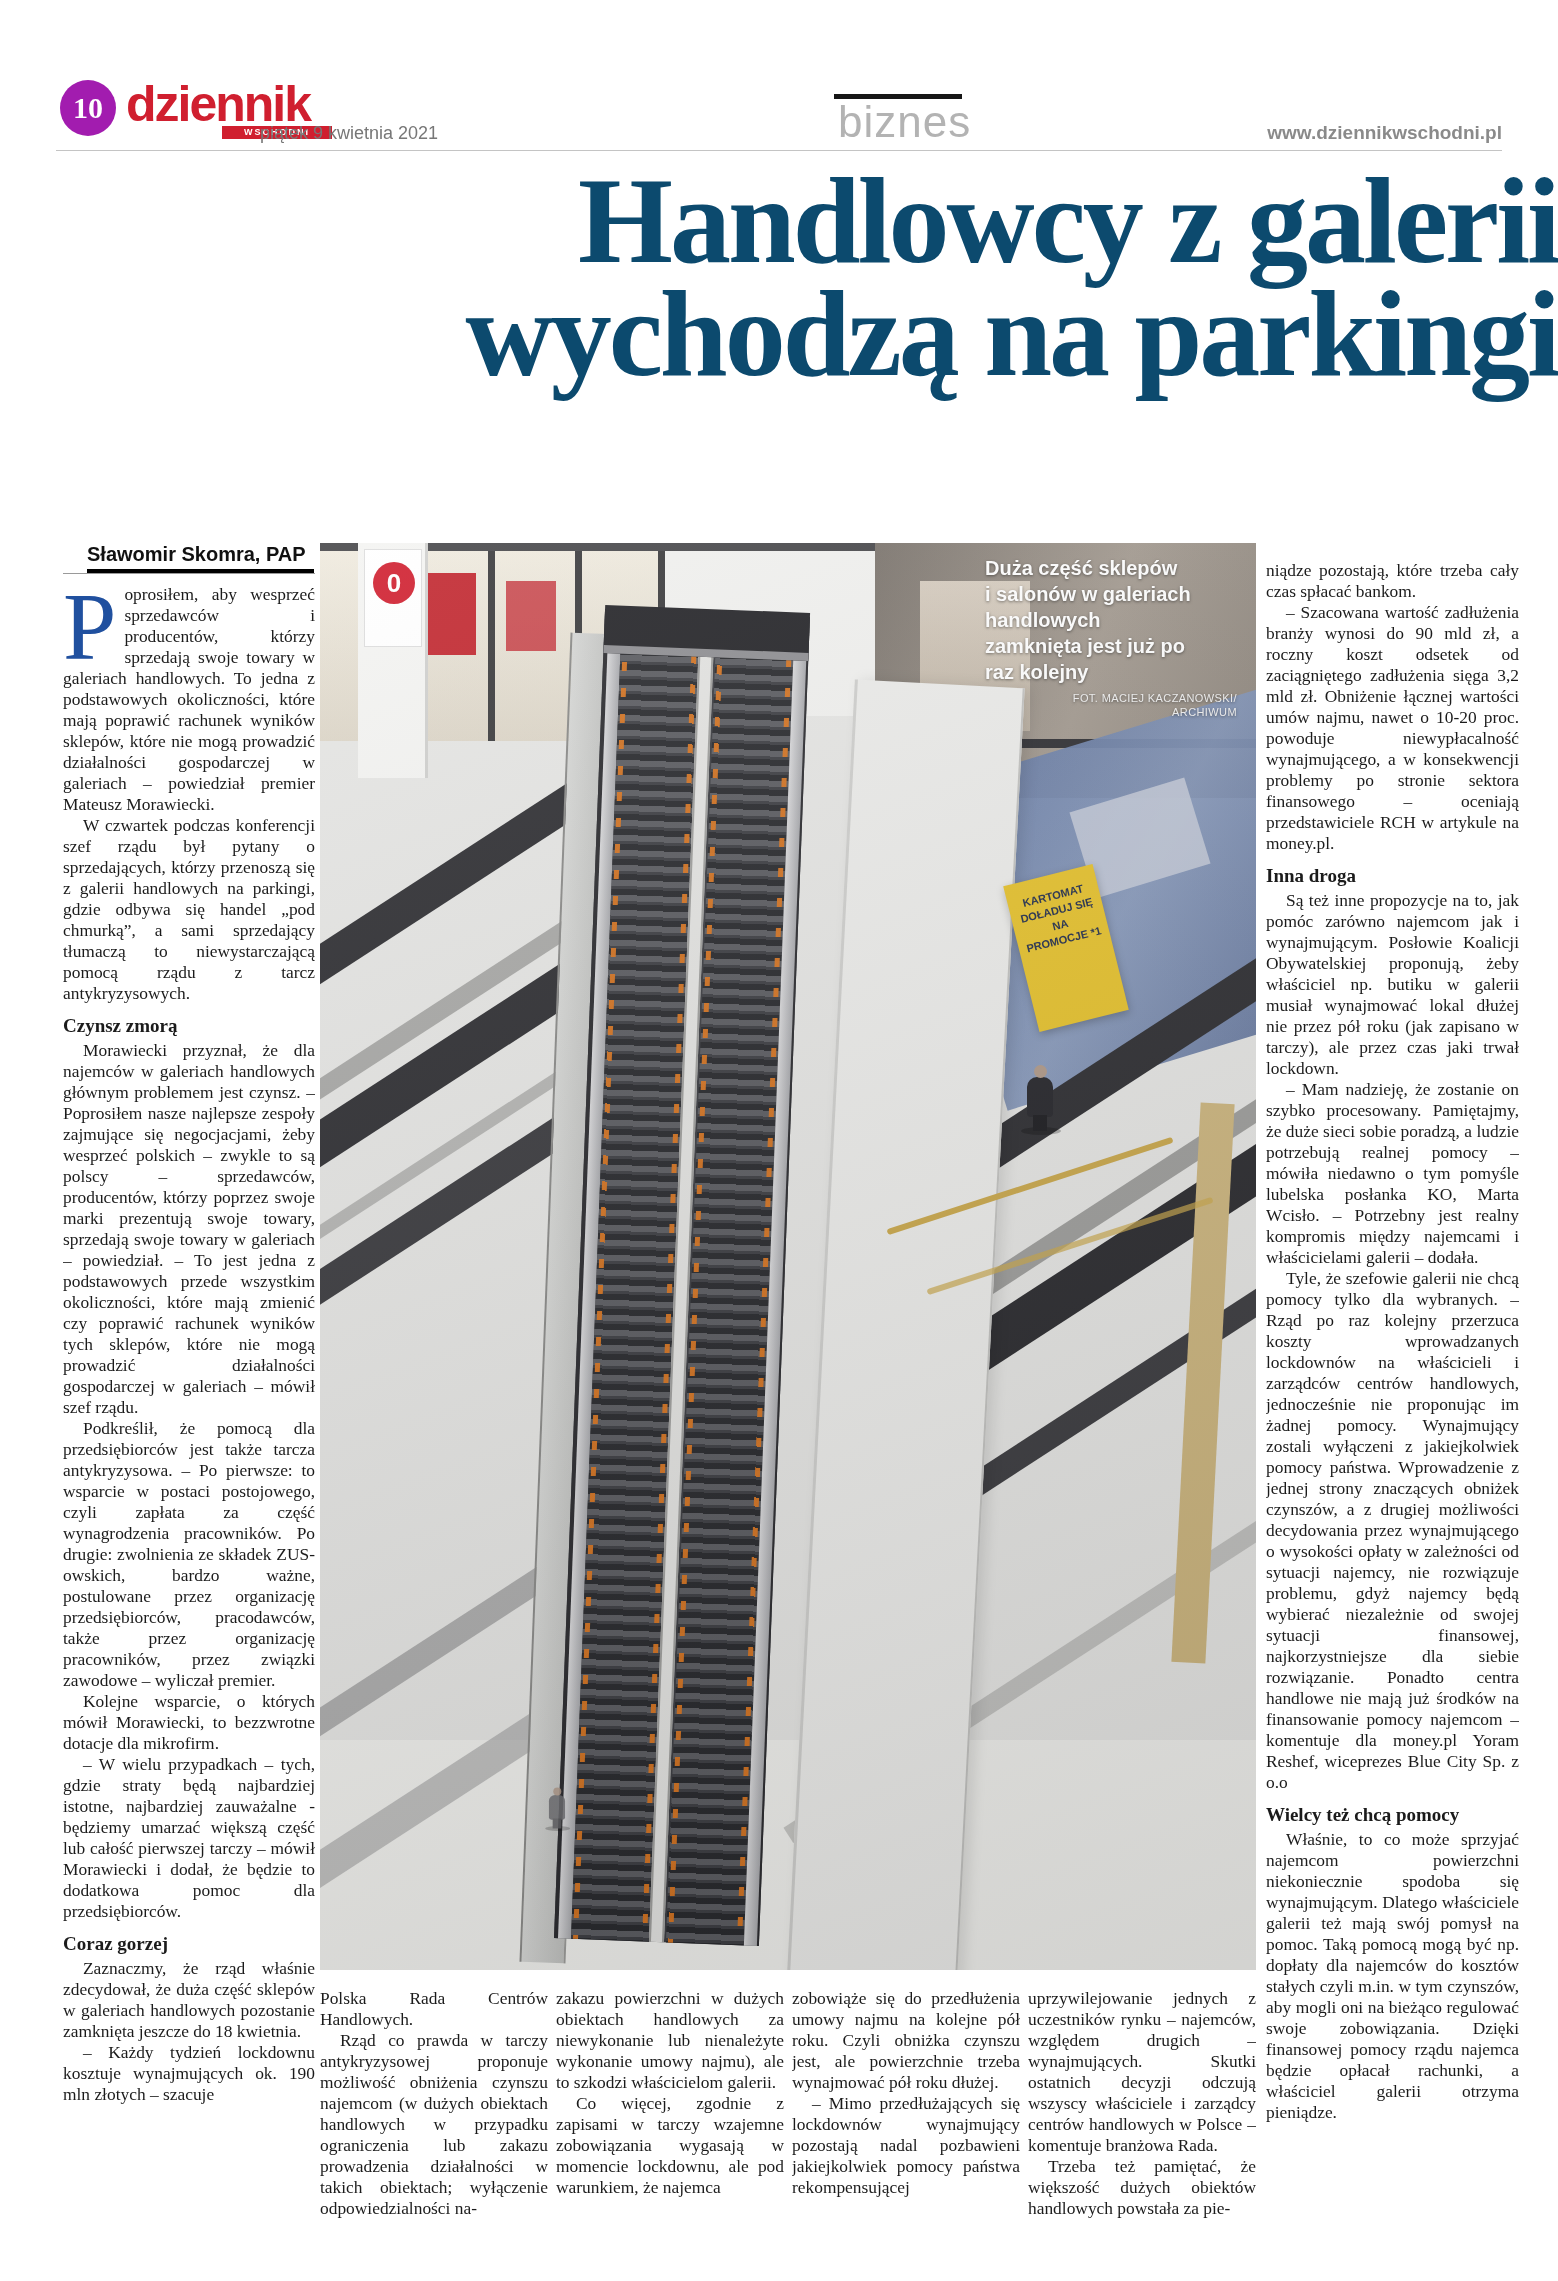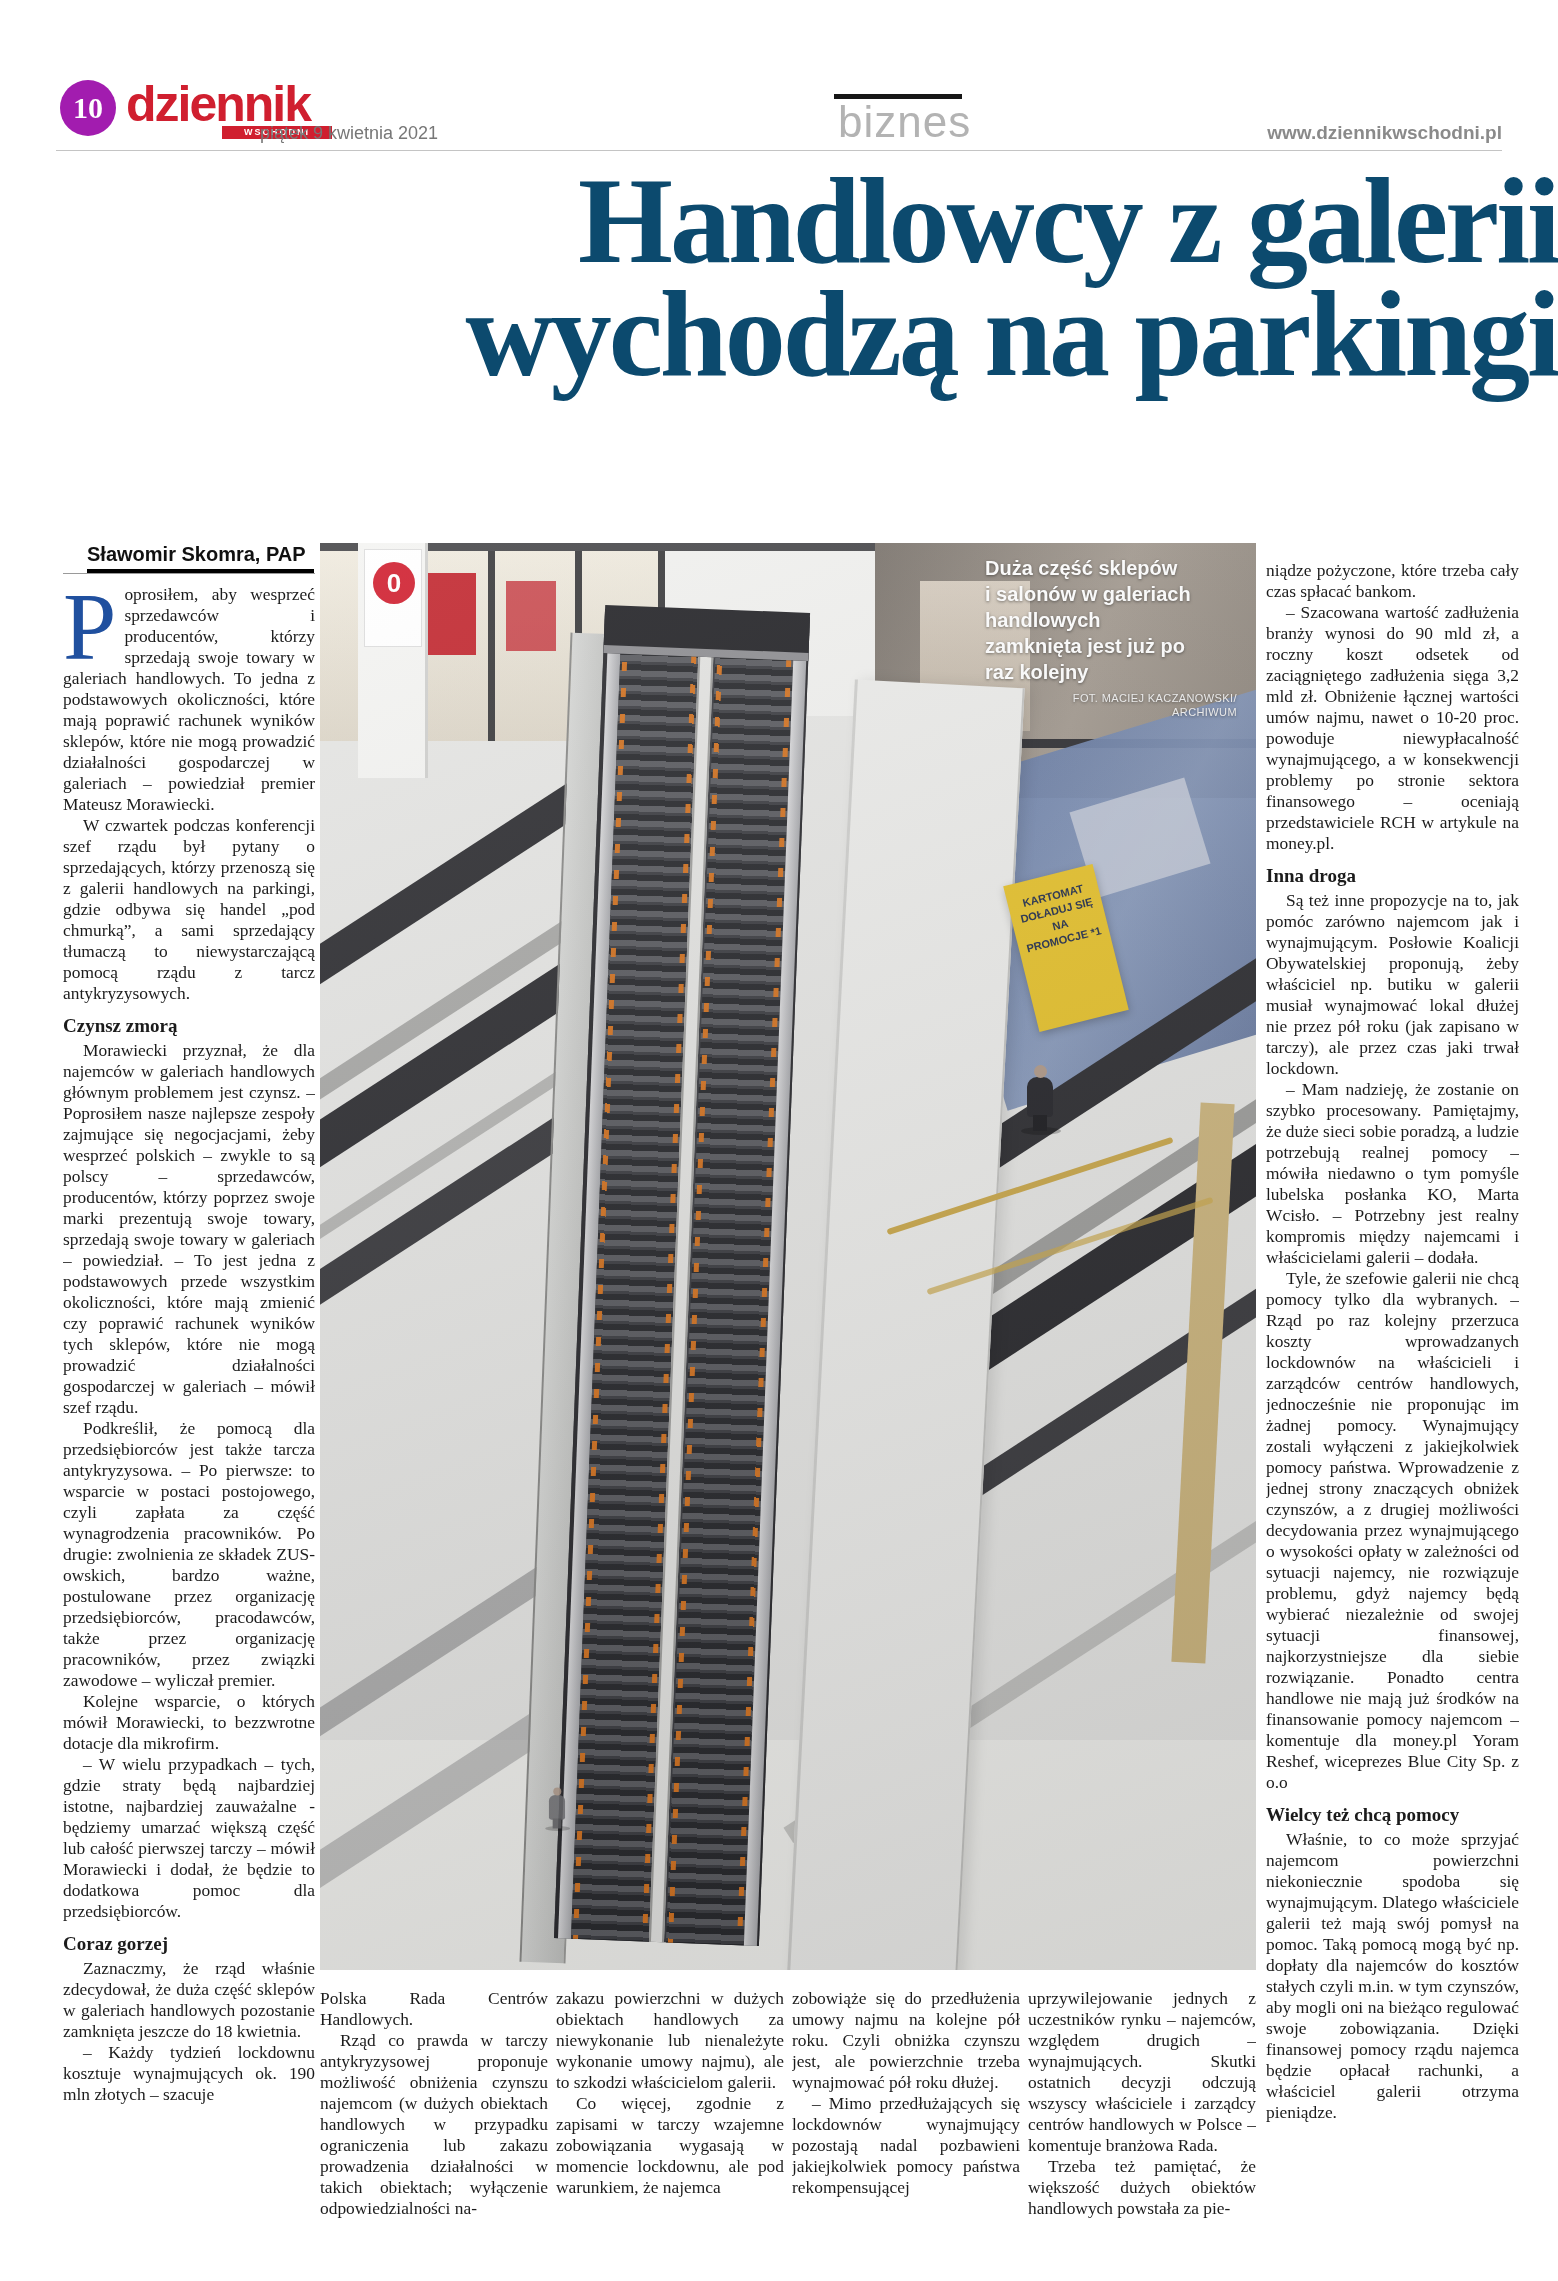--- a/index.html
+++ b/index.html
@@ -235,21 +235,21 @@
       <div>zamknięta jest już po</div>
       <div>raz kolejny</div>
       <div class="credit">
         <div>FOT. MACIEJ KACZANOWSKI/</div>
         <div>ARCHIWUM</div>
       </div>
     </div>
   </div>
 
   <div class="col col-right">
-    <p class="noind">niądze pożyczone, które trzeba cały czas spłacać bankom.</p>
+    <p class="noind">niądze pozostają, które trzeba cały czas spłacać bankom.</p>
     <p>– Szacowana wartość zadłużenia branży wynosi do 90 mld zł, a roczny koszt odsetek od zaciągniętego zadłużenia sięga 3,2 mld zł. Obniżenie łącznej wartości umów najmu, nawet o 10-20 proc. powoduje niewypłacalność wynajmującego, a w konsekwencji problemy po stronie sektora finansowego – oceniają przedstawiciele RCH w artykule na money.pl.</p>
     <h3>Inna droga</h3>
     <p>Są też inne propozycje na to, jak pomóc zarówno najemcom jak i wynajmującym. Posłowie Koalicji Obywatelskiej proponują, żeby właściciel np. butiku w galerii musiał wynajmować lokal dłużej nie przez pół roku (jak zapisano w tarczy), ale przez czas jaki trwał lockdown.</p>
     <p>– Mam nadzieję, że zostanie on szybko procesowany. Pamiętajmy, że duże sieci sobie poradzą, a ludzie potrzebują realnej pomocy – mówiła niedawno o tym pomyśle lubelska posłanka KO, Marta Wcisło. – Potrzebny jest realny kompromis między najemcami i właścicielami galerii – dodała.</p>
     <p>Tyle, że szefowie galerii nie chcą pomocy tylko dla wybranych. – Rząd po raz kolejny przerzuca koszty wprowadzanych lockdownów na właścicieli i zarządców centrów handlowych, jednocześnie nie proponując im żadnej pomocy. Wynajmujący zostali wyłączeni z jakiejkolwiek pomocy państwa. Wprowadzenie z jednej strony znaczących obniżek czynszów, a z drugiej możliwości decydowania przez wynajmującego o wysokości opłaty w zależności od sytuacji najemcy, nie rozwiązuje problemu, gdyż najemcy będą wybierać niezależnie od swojej sytuacji finansowej, najkorzystniejsze dla siebie rozwiązanie. Ponadto centra handlowe nie mają już środków na finansowanie pomocy najemcom – komentuje dla money.pl Yoram Reshef, wiceprezes Blue City Sp. z o.o</p>
     <h3>Wielcy też chcą pomocy</h3>
     <p>Właśnie, to co może sprzyjać najemcom powierzchni niekoniecznie spodoba się wynajmującym. Dlatego właściciele galerii też mają swój pomysł na pomoc. Taką pomocą mogą być np. dopłaty dla najemców do kosztów stałych czyli m.in. w tym czynszów, aby mogli oni na bieżąco regulować swoje zobowiązania. Dzięki finansowej pomocy rządu najemca będzie opłacał rachunki, a właściciel galerii otrzyma pieniądze.</p>
   </div>
 
   <div class="bottom-row">

